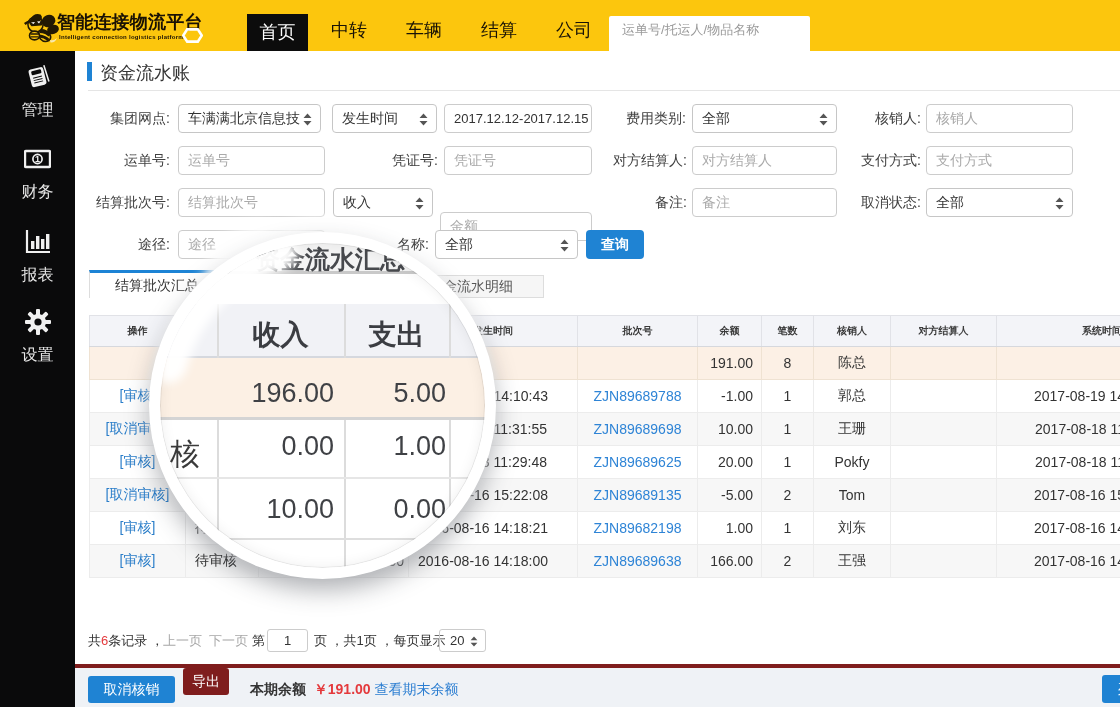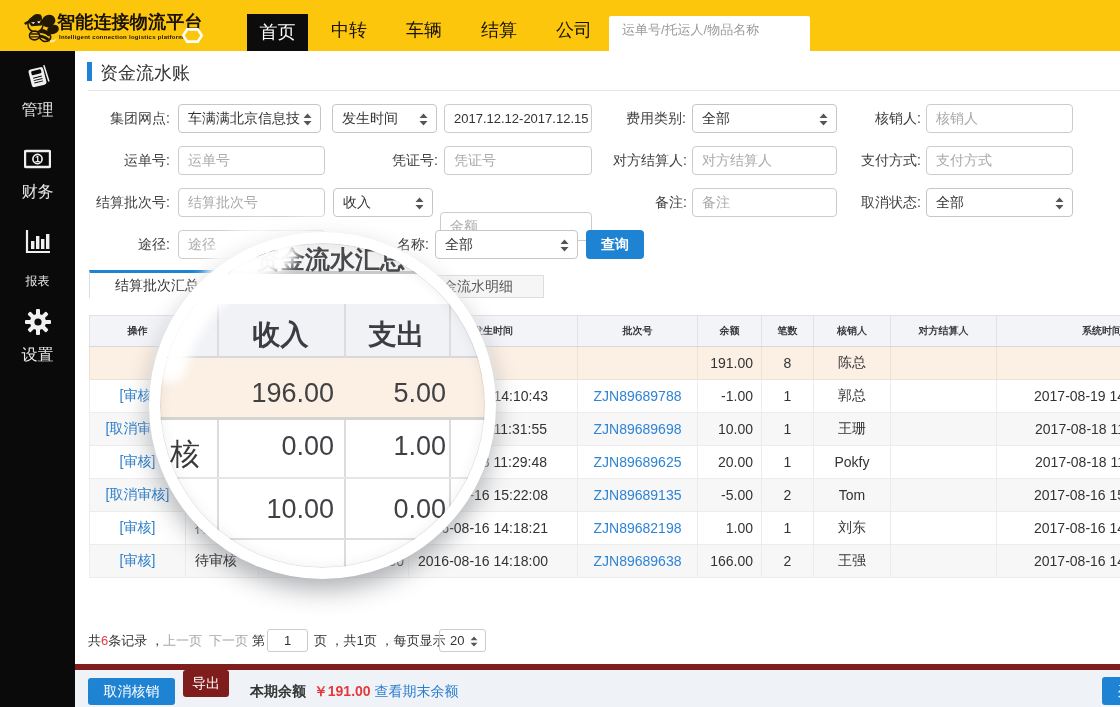--- a/index.html
+++ b/index.html
@@ -75,21 +75,21 @@
     <div style="font-size:16px;color:#e8e8e8;margin-top:6px;">财务</div>
   </div>
   <div class="abs" style="top:177px;left:0;width:75px;text-align:center;">
     <svg width="27" height="27" viewBox="0 0 27 27">
         <path d="M3 2 V24 H26" stroke="#f0f0f0" stroke-width="2.2" fill="none"></path>
         <rect x="7" y="13" width="3.4" height="8" fill="#f0f0f0"></rect>
         <rect x="12" y="8" width="3.4" height="13" fill="#f0f0f0"></rect>
         <rect x="17" y="11" width="3.4" height="10" fill="#f0f0f0"></rect>
         <rect x="22" y="6" width="3.4" height="15" fill="#f0f0f0"></rect>
       </svg>
-    <div style="font-size:12px;color:#e8e8e8;margin-top:14px;font-family:Liberation Mono, monospace;">报表</div>
+    <div style="font-size:16px;color:#e8e8e8;margin-top:6px;font-family:Liberation Mono, monospace;">报表</div>
   </div>
   <div class="abs" style="top:258px;left:0;width:75px;text-align:center;">
     <svg width="26" height="26" viewBox="0 0 26 26">
         <path d="M13 1 L15.5 4.5 L19.5 3 L20.5 7.5 L25 8 L23.5 12 L26 13? Z" fill="none"></path>
         <g fill="#f0f0f0">
           <circle cx="13" cy="13" r="8"></circle>
           <rect x="11" y="0" width="4" height="26" rx="1"></rect>
           <rect x="0" y="11" width="26" height="4" rx="1"></rect>
           <rect x="11" y="0" width="4" height="26" rx="1" transform="rotate(45 13 13)"></rect>
           <rect x="11" y="0" width="4" height="26" rx="1" transform="rotate(-45 13 13)"></rect>
@@ -285,21 +285,21 @@
   <span class="abs" style="left:75px;line-height:23px;color:#a8a8a8;">上一页</span>
   <span class="abs" style="left:121px;line-height:23px;color:#a8a8a8;">下一页</span>
   <span class="abs" style="left:164px;line-height:23px;">第</span>
   <span class="abs" style="left:179px;top:0;width:41px;height:23px;border:1px solid #ccc;border-radius:3px;text-align:center;line-height:21px;">1</span>
   <span class="abs" style="left:226px;line-height:23px;">页 ，共1页 ，每页显示</span>
   <span class="abs" style="left:351px;top:0;width:47px;height:23px;border:1px solid #ccc;border-radius:3px;line-height:21px;padding-left:10px;">20<svg style="position:absolute;right:7px;top:6px;" width="8" height="11" viewBox="0 0 9 13">
         <path d="M0.5 5 L4.5 0.5 L8.5 5 Z M0.5 8 L4.5 12.5 L8.5 8 Z" fill="#555"></path>
       </svg></span>
 </div>
 
-<div class="abs" style="left:75px;top:664px;width:1045px;height:43px;background:#eff2f6;border-top:6px solid #7f1d1d;">
+<div class="abs" style="left:75px;top:664px;width:1045px;height:43px;background:#eff2f6;border-top:4px solid #7f1d1d;">
   <div class="abs" style="left:13px;top:8px;width:87px;height:27px;background:#1f83d3;border-radius:3px;color:#fff;font-size:14px;text-align:center;line-height:27px;">取消核销</div>
   <div class="abs" style="left:108px;top:0;width:46px;height:27px;background:#7f1d1d;border-radius:3px;color:#fff;font-size:14px;text-align:center;line-height:27px;">导出</div>
   <div class="abs" style="left:175px;top:8px;height:27px;line-height:27px;font-size:14px;"><b>本期余额</b>&nbsp;&nbsp;<b style="color:#e4393c;">￥191.00</b> <span style="color:#2a7dd1;">查看期末余额</span></div>
   <div class="abs" style="left:1027px;top:7px;width:60px;height:28px;background:#1f83d3;border-radius:3px;color:#fff;font-size:14px;text-align:center;line-height:28px;">列表</div>
 </div>
 
 <div class="abs" style="left:255px;top:221px;width:75px;height:19px;background:rgba(255,255,255,0.85);border-radius:50%;filter:blur(6px);transform:rotate(-16deg);"></div>
 <div class="abs" style="left:205px;top:230px;width:72px;height:32px;background:rgba(255,255,255,0.85);border-radius:50%;filter:blur(7px);transform:rotate(-33deg);"></div>
 <div class="abs" style="left:196px;top:261px;width:50px;height:26px;background:rgba(255,255,255,0.78);border-radius:50%;filter:blur(7px);transform:rotate(-42deg);"></div>
 <div class="abs" style="left:149px;top:232px;width:347px;height:347px;border:11px solid #fff;border-radius:50%;background:#fff;box-shadow:0 12px 26px -2px rgba(45,50,60,0.4),0 0 6px 2px rgba(255,255,255,0.75);overflow:hidden;">

